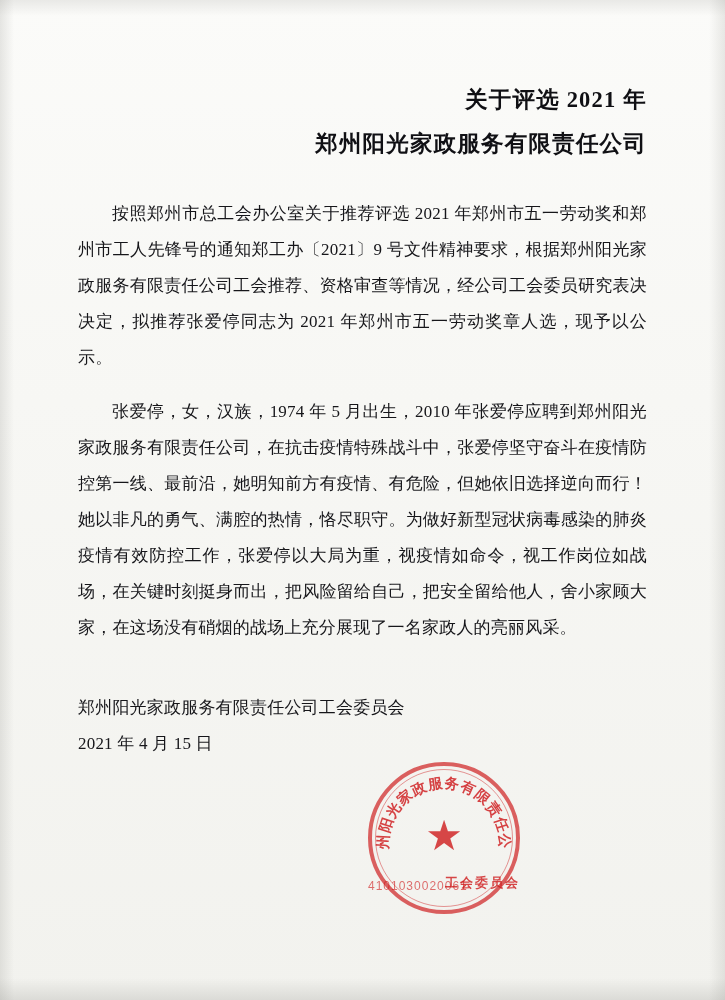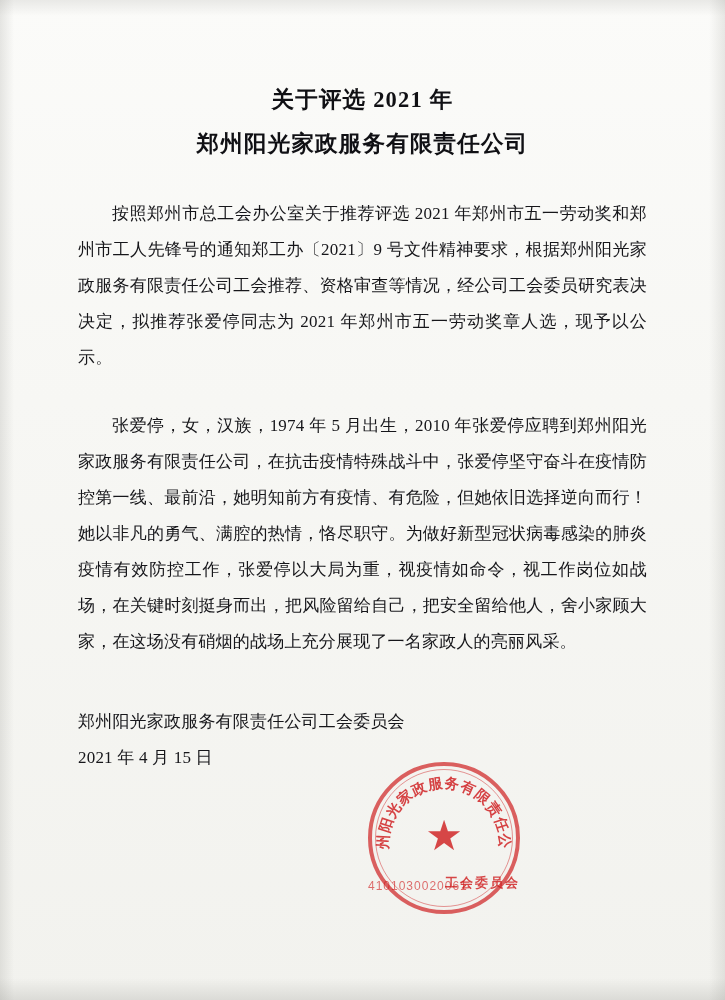--- a/index.html
+++ b/index.html
@@ -37,21 +37,21 @@
     position: absolute;
     left: 0;
     top: 0;
     width: 725px;
     height: 1000px;
     padding: 70px 78px 0 78px;
     box-sizing: border-box;
     color: #16161a;
   }
   .title-block {
-    text-align: center;
+    text-align: right;
     margin-top: 8px;
   }
   .title-line {
     font-size: 22.5px;
     font-weight: bold;
     letter-spacing: 1.2px;
     line-height: 44px;
     color: #101014;
   }
   .para {
@@ -61,21 +61,21 @@
     text-justify: inter-ideograph;
     text-indent: 2em;
     margin: 0;
     color: #16161a;
     letter-spacing: 0.2px;
   }
   .para.first {
     margin-top: 30px;
   }
   .para.second {
-    margin-top: 32px;
+    margin-top: 18px;
   }
   .notice-line {
     font-size: 17px;
     line-height: 38px;
     margin: 0;
     color: #16161a;
     letter-spacing: 0.2px;
   }
   .notice-block {
     margin-top: 18px;

